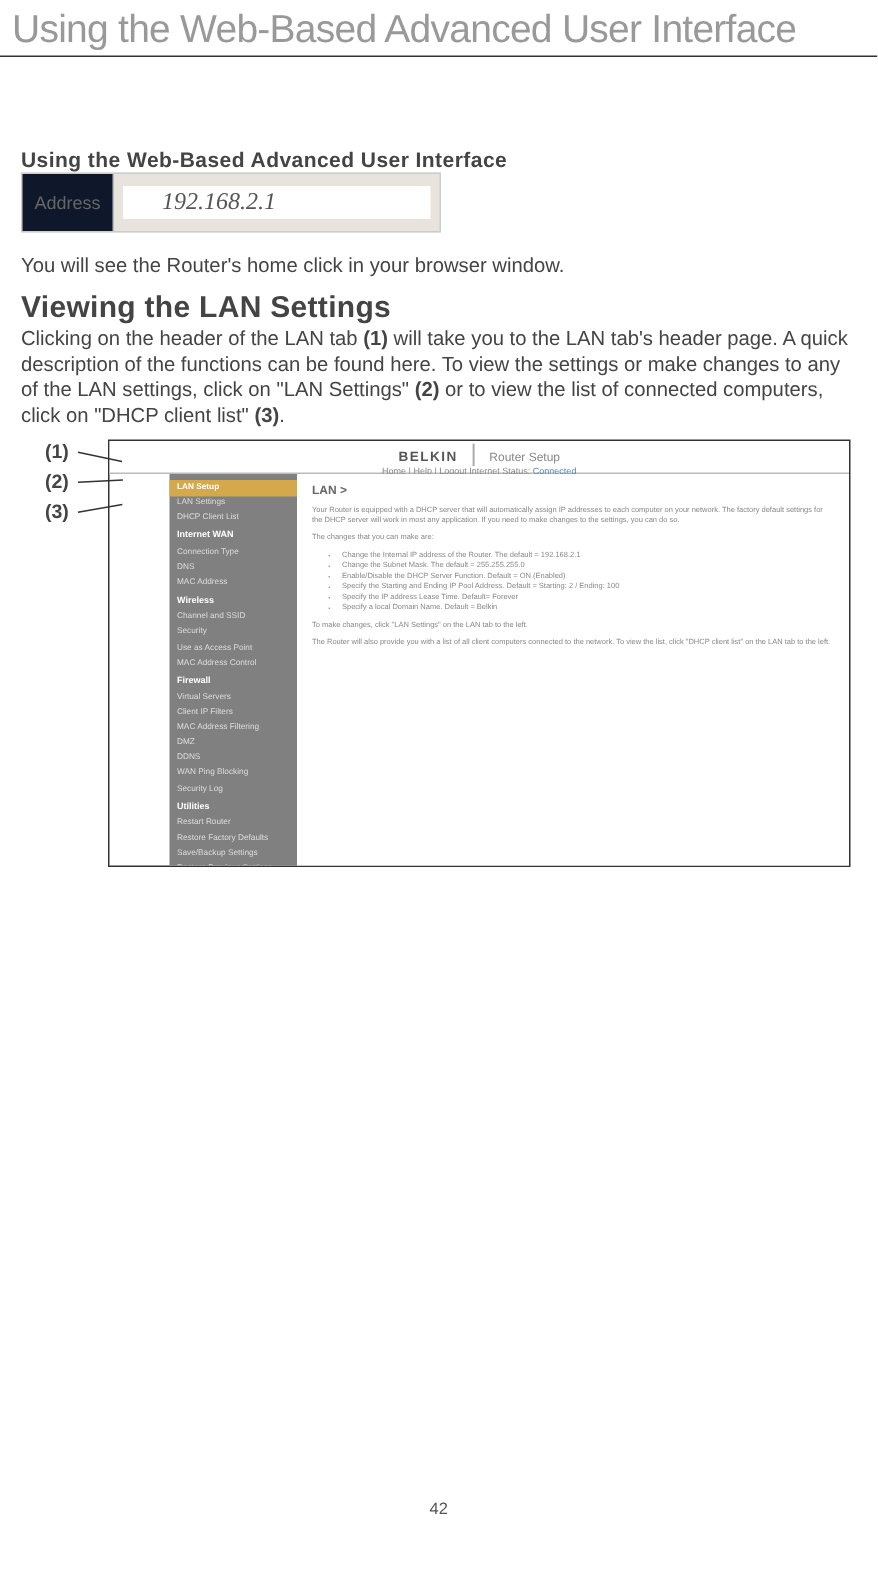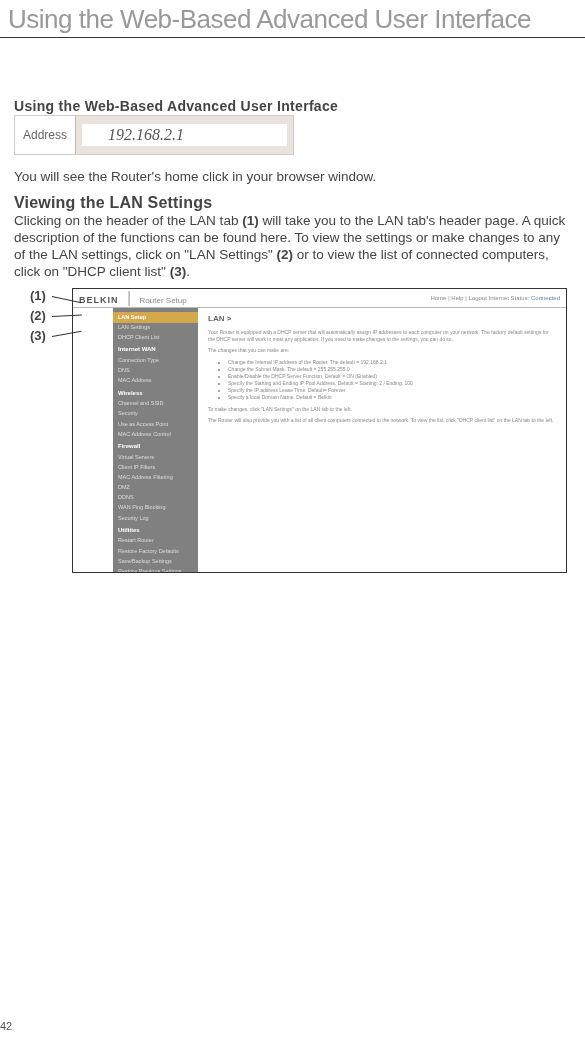--- a/index.html
+++ b/index.html
@@ -43,21 +43,21 @@
     .address-bar-img {
       width: 280px;
       height: 40px;
       background: #e8e3dc;
       border: 1px solid #ccc;
       display: flex;
       align-items: center;
       margin-bottom: 14px;
     }
     .address-bar-label {
-      background: #ffffff;
+      background: #0f172a;
       height: 100%;
       display: flex;
       align-items: center;
       padding: 0 8px;
       font-size: 12px;
       color: #666;
       border-right: 1px solid #bbb;
     }
     .address-bar-field {
       flex: 1;
@@ -66,21 +66,21 @@
       margin: 0 6px;
       padding: 1px 26px;
       font-size: 16px;
       color: #555;
       font-family: serif;
       font-style: italic;
       display: flex;
       align-items: center;
     }
     .section-heading-2 {
-      font-size: 16px;
+      font-size: 20px;
       font-weight: bold;
       color: #444;
       letter-spacing: 0.2px;
       margin-top: 6px;
       margin-bottom: 1px;
       font-stretch: condensed;
     }
     .body-text b {
       font-weight: bold;
     }
@@ -123,21 +123,22 @@
       flex-direction: column;
       overflow: hidden;
     }
     .rs-header {
       height: 22px;
       background: #fff;
       border-bottom: 1px solid #bbb;
       display: flex;
       align-items: center;
       padding: 0 6px;
-      justify-content: space-between;
+      justify-content: flex-start;
+      flex-direction: column;
     }
     .rs-logo {
       font-weight: bold;
       font-size: 9px;
       color: #555;
       letter-spacing: 1px;
     }
     .rs-logo-sep {
       color: #aaa;
       margin: 0 4px;
@@ -203,23 +204,23 @@
       color: #888;
       line-height: 1.4;
       margin-left: 20px;
       margin-bottom: 5px;
     }
     .rs-bullets li {
       list-style: disc;
     }
     .page-number {
       position: absolute;
-      bottom: 14px;
+      bottom: 34px;
       width: 100%;
-      text-align: left;
+      text-align: center;
       font-size: 11px;
       color: #555;
     }
   </style>
 </head>
 <body>
 
 <div class="page-title">Using the Web-Based Advanced User Interface</div>
 
 <div class="content">

